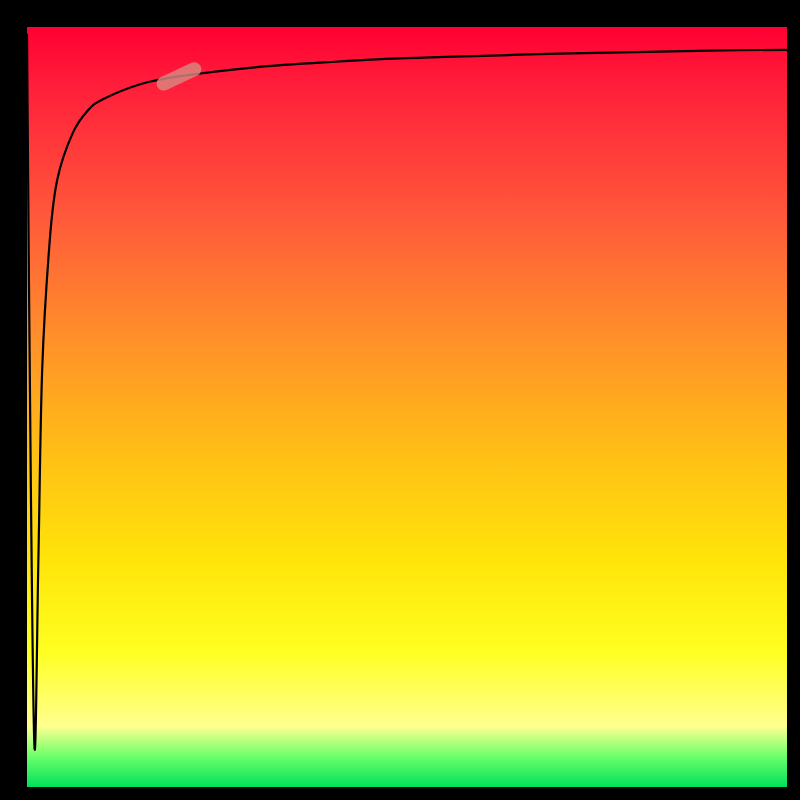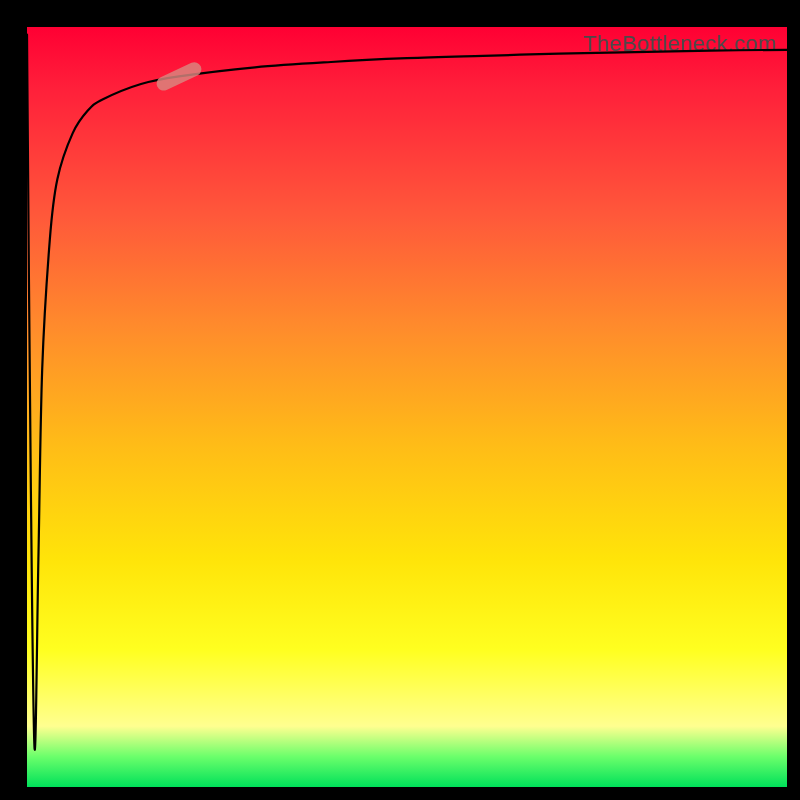--- a/index.html
+++ b/index.html
@@ -51,21 +51,20 @@
     position: absolute;
     left: 0;
     top: 0;
   }
 </style>
 </head>
 <body>
 
 <div class="frame">
   <div class="plot-area">
-    <div class="attribution">TheBottleneck.com</div>
 
     <svg class="curve" width="760" height="760" viewBox="0 0 760 760">
       <path d="M0.0,7.6 C0.6,82.3 2.5,336.9 3.8,456.0 C5.1,575.1 6.3,709.3 7.6,722.0 C8.9,734.7 10.1,595.3 11.4,532.0 C12.7,468.7 13.3,395.2 15.2,342.0 C17.1,288.8 20.3,244.5 22.8,212.8 C25.3,181.1 26.6,169.7 30.4,152.0 C34.2,134.3 40.5,117.8 45.6,106.4 C50.7,95.0 55.7,89.3 60.8,83.6 C65.9,77.9 67.1,76.6 76.0,72.2 C84.9,67.8 101.3,60.8 114.0,57.0 C126.7,53.2 133.0,52.2 152.0,49.4 C171.0,46.6 202.7,42.7 228.0,40.3 C253.3,37.9 278.7,36.5 304.0,35.0 C329.3,33.4 354.7,32.2 380.0,31.2 C405.3,30.1 430.7,29.6 456.0,28.9 C481.3,28.1 506.7,27.2 532.0,26.6 C557.3,26.0 582.7,25.6 608.0,25.1 C633.3,24.6 658.7,23.9 684.0,23.6 C709.3,23.2 747.3,22.9 760.0,22.8" fill="none" stroke="#000000" stroke-width="2.2" stroke-linecap="round" stroke-linejoin="round" id="curve-path"></path>
       <g id="marker-g" transform="translate(152.0,49.4) rotate(-25)">
         <rect id="marker-rect" x="-24" y="-7" width="48" height="14" rx="7" ry="7" fill="#d98880" stroke="#c97a70" stroke-width="0" opacity="0.82"></rect>
       </g>
     </svg>
   </div>
 </div>
 

